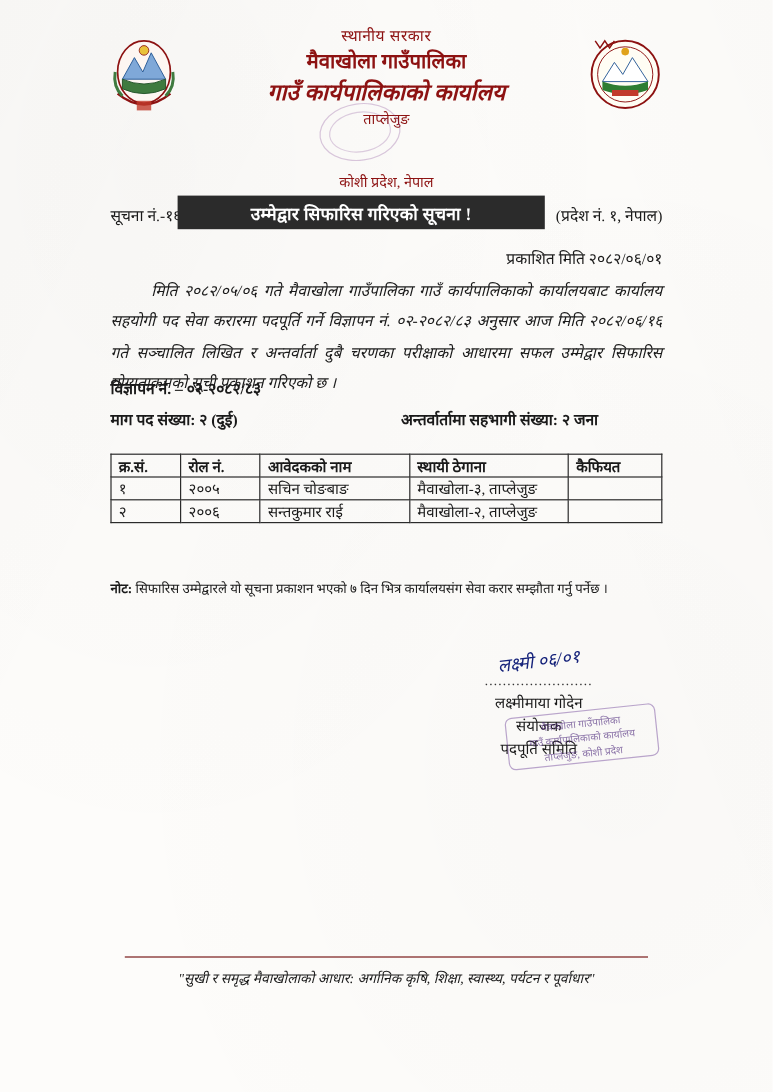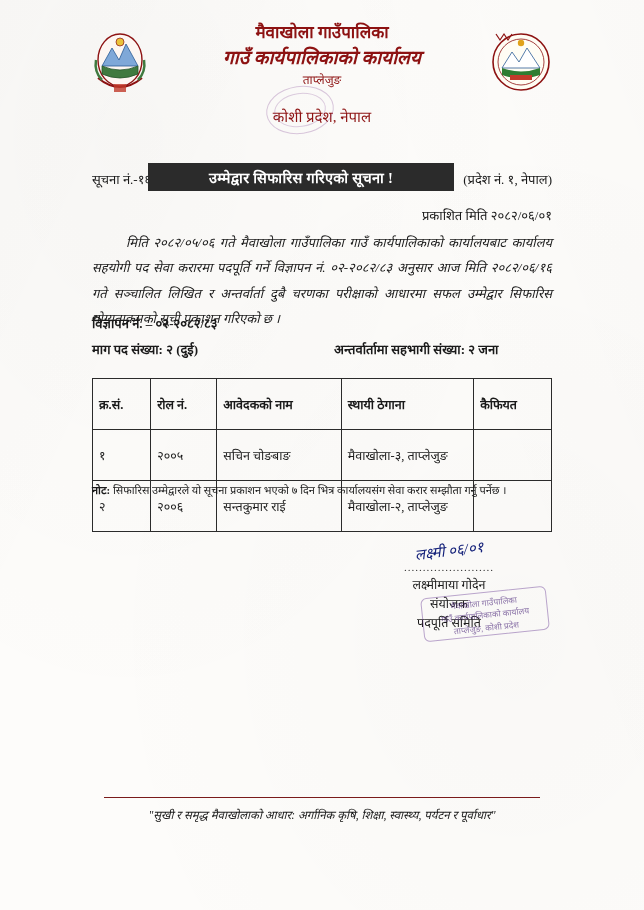--- a/index.html
+++ b/index.html
@@ -64,24 +64,25 @@
     margin-bottom: 1px;
   }
   .h-line3 {
     font-size: 19px;
     font-weight: bold;
     font-style: italic;
     margin-bottom: 1px;
   }
   .h-line4 {
     font-size: 12px;
-    margin-bottom: 18px;
+    margin-bottom: 0px;
   }
   .h-line5 {
-    font-size: 15px;
+    font-size: 12px;
+    margin-top: 36px;
   }
   
   .office-stamp {
     position: absolute;
     left: 266px;
     top: 86px;
     width: 66px;
     height: 46px;
     border-radius: 50%;
     border: 1.5px solid rgba(110,40,130,0.45);
@@ -164,21 +165,21 @@
   .tbl {
     position: absolute;
     top: 378px;
     left: 92px;
     width: 460px;
     border-collapse: collapse;
     font-size: 12.5px;
   }
   .tbl th, .tbl td {
     border: 1px solid #2b2b2b;
-    padding: 16px 6px;
+    padding: 0 6px;
     text-align: left;
     font-weight: normal;
     height: 18px;
   }
   .tbl th { font-weight: bold; }
   .col-sn { width: 52px; }
   .col-roll { width: 62px; }
   .col-name { width: 132px; }
   .col-addr { width: 140px; }
   .col-remark { width: 74px; }
@@ -286,20 +287,21 @@
       <circle cx="31" cy="34" r="28" fill="#fffdf4" stroke="#8d1212" stroke-width="1.6"></circle>
       <circle cx="31" cy="34" r="23" fill="none" stroke="#8d1212" stroke-width="0.8"></circle>
       <path d="M12 40 L22 24 L29 34 L37 20 L50 40 Z" fill="#ffffff" stroke="#2b5c96" stroke-width="0.8"></path>
       <path d="M12 40 Q31 47 50 40 L50 47 Q31 54 12 47 Z" fill="#2e7d32"></path>
       <circle cx="31" cy="15" r="3.2" fill="#e0a21a"></circle>
       <rect x="20" y="47" width="22" height="5" fill="#c23a2b"></rect>
       <path d="M6 6 L10 12 L14 6 L18 12 L22 6" fill="none" stroke="#8d1212" stroke-width="1.2"></path>
     </svg>
 
     <div class="header-text">
+      <div class="h-line1">स्थानीय सरकार</div>
       <div class="h-line2">मैवाखोला गाउँपालिका</div>
       <div class="h-line3">गाउँ कार्यपालिकाको कार्यालय</div>
       <div class="h-line4">ताप्लेजुङ</div>
       <div class="h-line5">कोशी प्रदेश, नेपाल</div>
     </div>
 
     <div class="office-stamp"></div>
   </div>
 
   <div class="ref-row">

